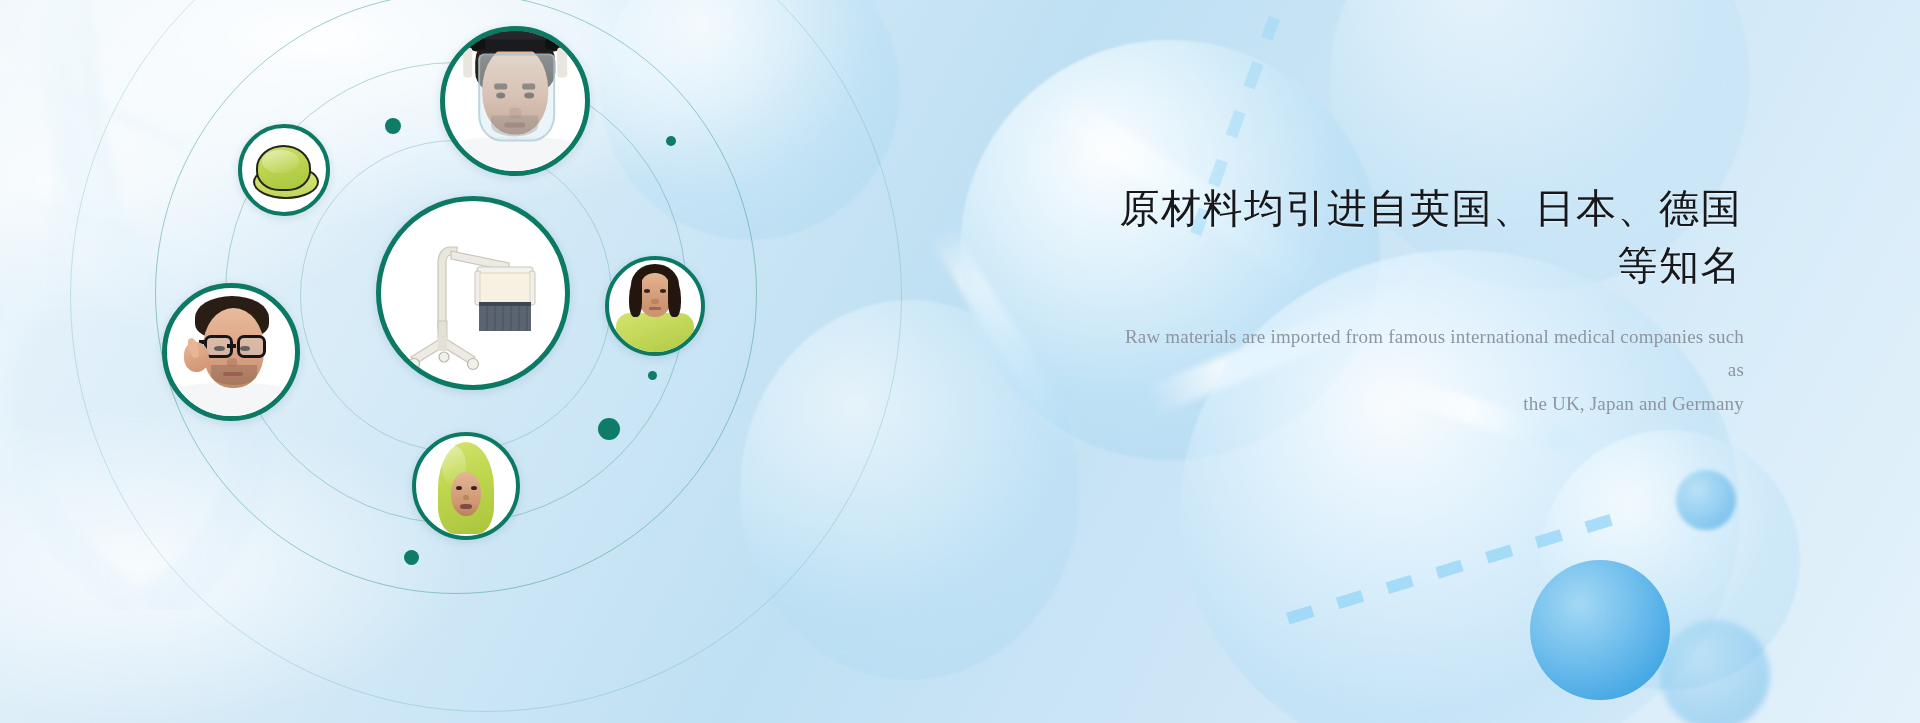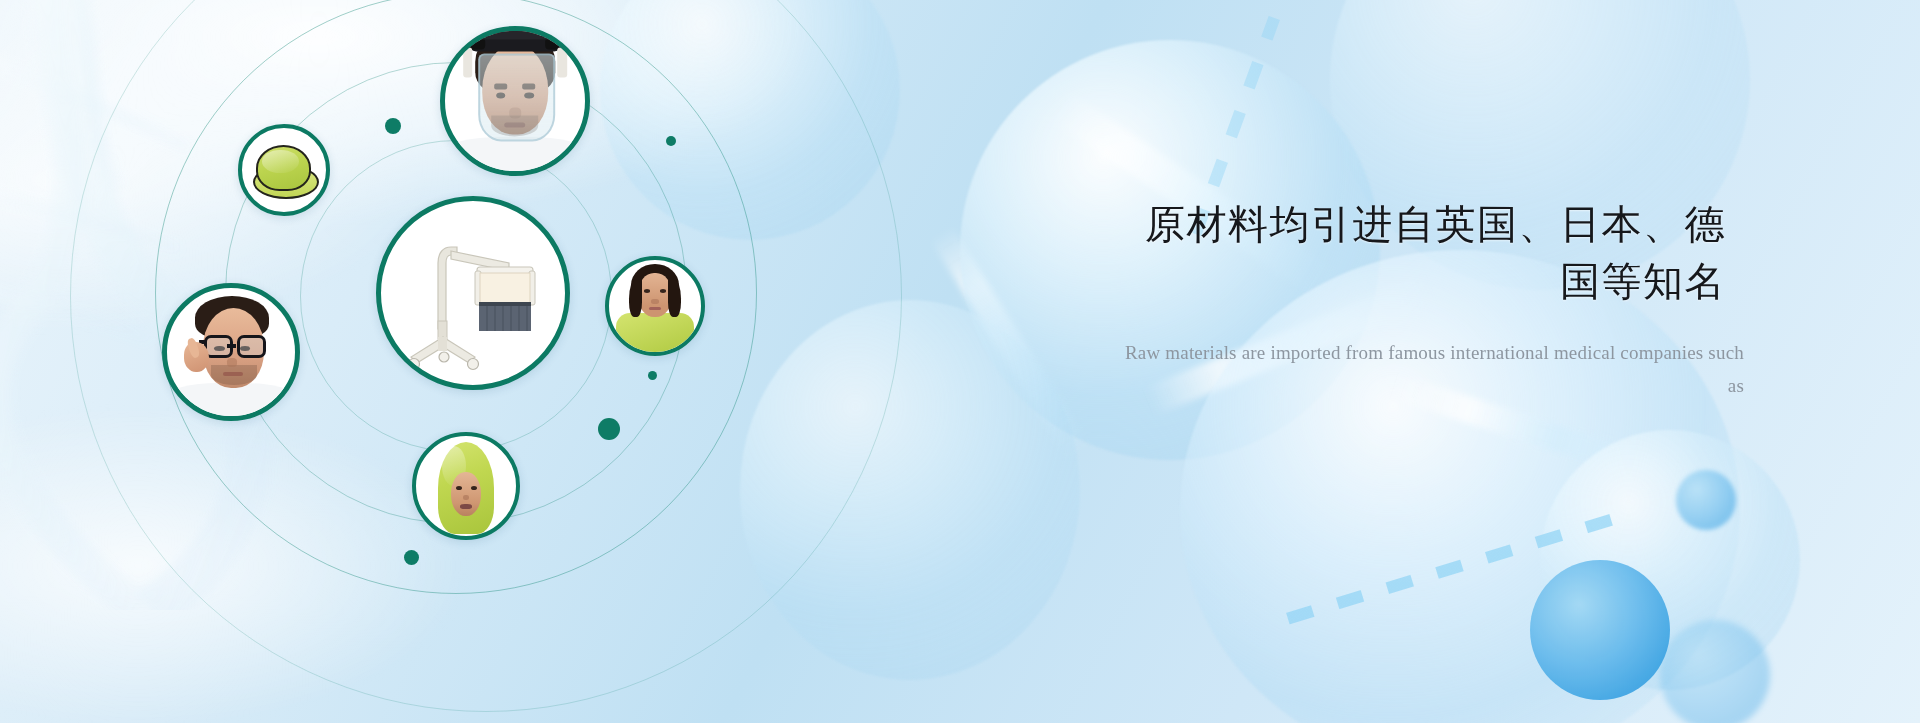--- a/index.html
+++ b/index.html
@@ -137,21 +137,21 @@
   .w-face{position:absolute;border-radius:46%;background:linear-gradient(180deg,#e3b493 0%,#cd9470 75%);}
 
   
   .stand svg{position:absolute;left:0;top:0;width:100%;height:100%;}
 
   
   .copy{
     position:absolute;right:176px;top:178px;width:640px;text-align:right;
   }
   .headline{
-    margin:18px;
+    margin:2px;
     font-family:"Liberation Sans","DejaVu Sans",sans-serif;
     font-size:40px;
     line-height:1.42;
     font-weight:400;
     letter-spacing:1.5px;
     color:#16181c;
     text-shadow:0 1px 2px rgba(255,255,255,.55);
   }
   .headline .l2{display:block;}
   .sub{
@@ -351,16 +351,17 @@
       </div>
     </div>
   </div>
 
   <div class="copy">
     <h1 class="headline">
       <span>原材料均引进自英国、日本、德国等知名</span>
     </h1>
     <p class="sub">
       <span>Raw materials are imported from famous international medical companies such as</span>
+      <span class="s2">the UK, Japan and Germany</span>
     </p>
   </div>
 
 </div>
 
 </body></html>

